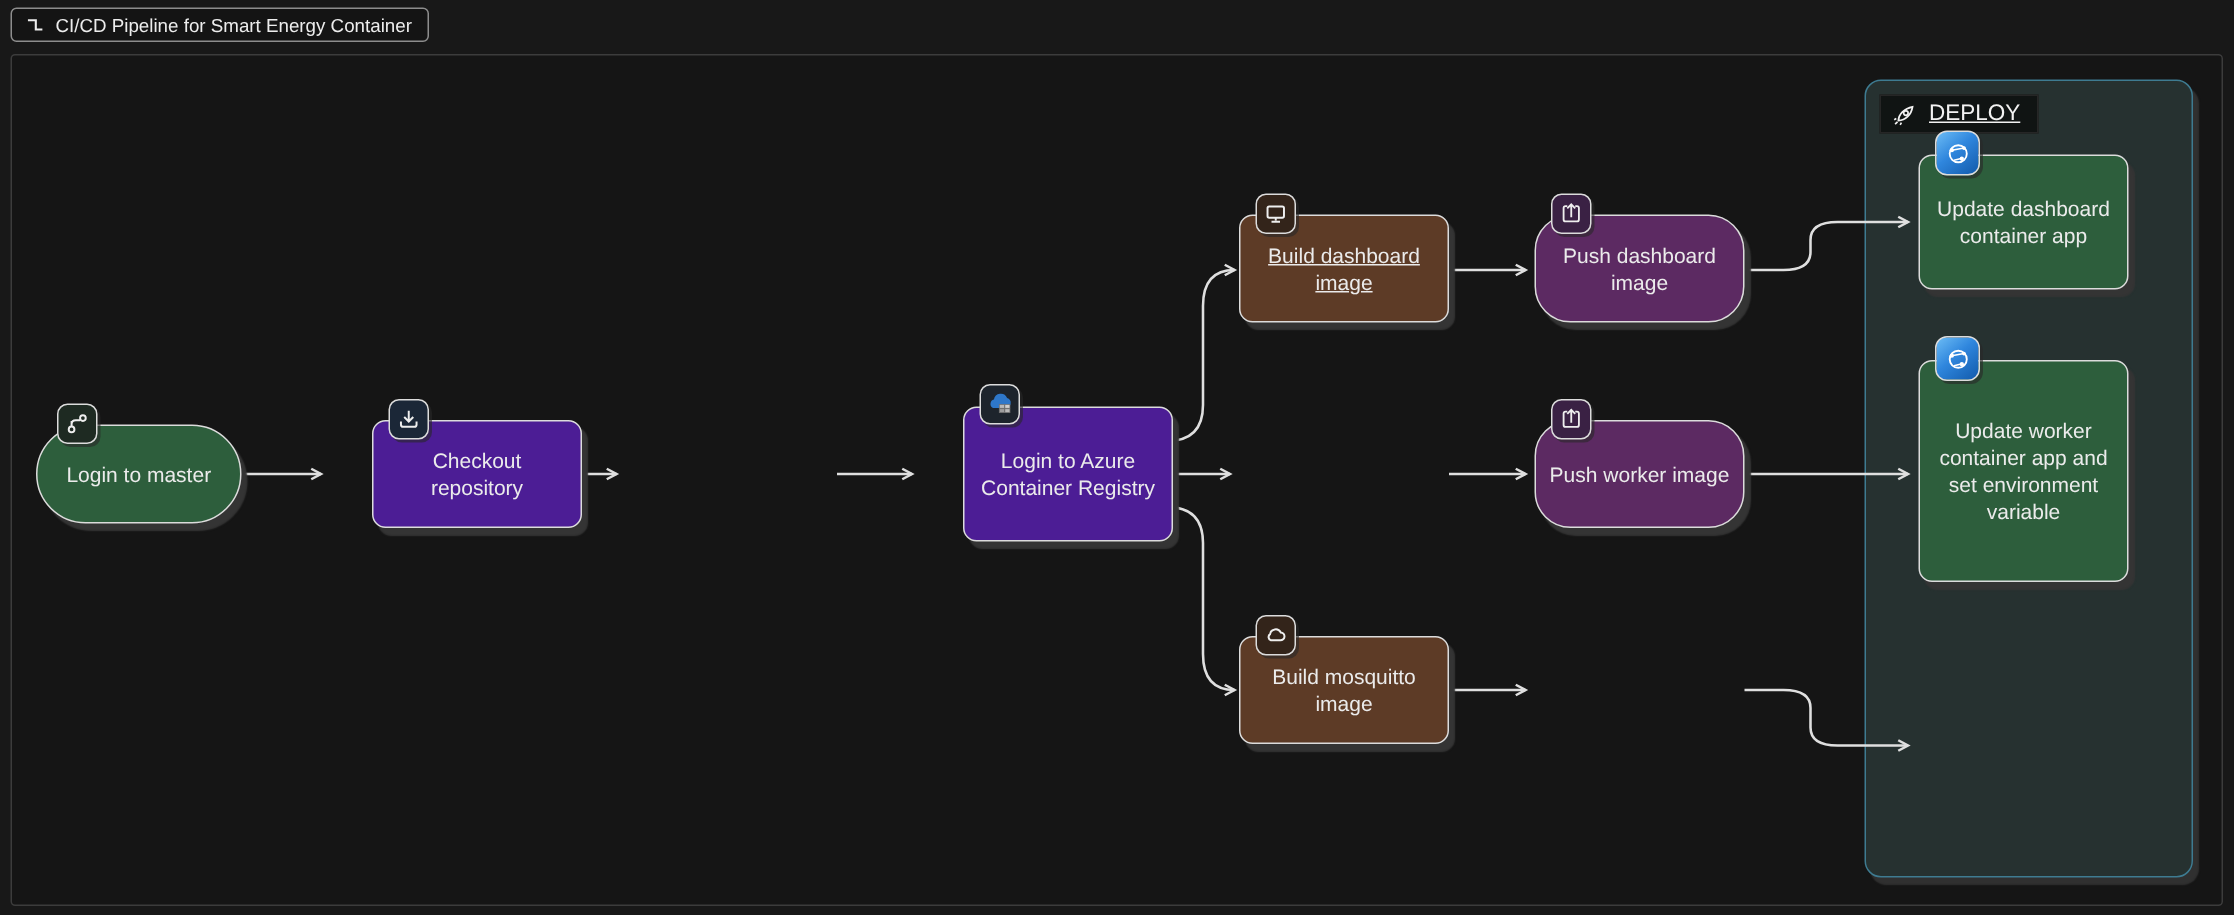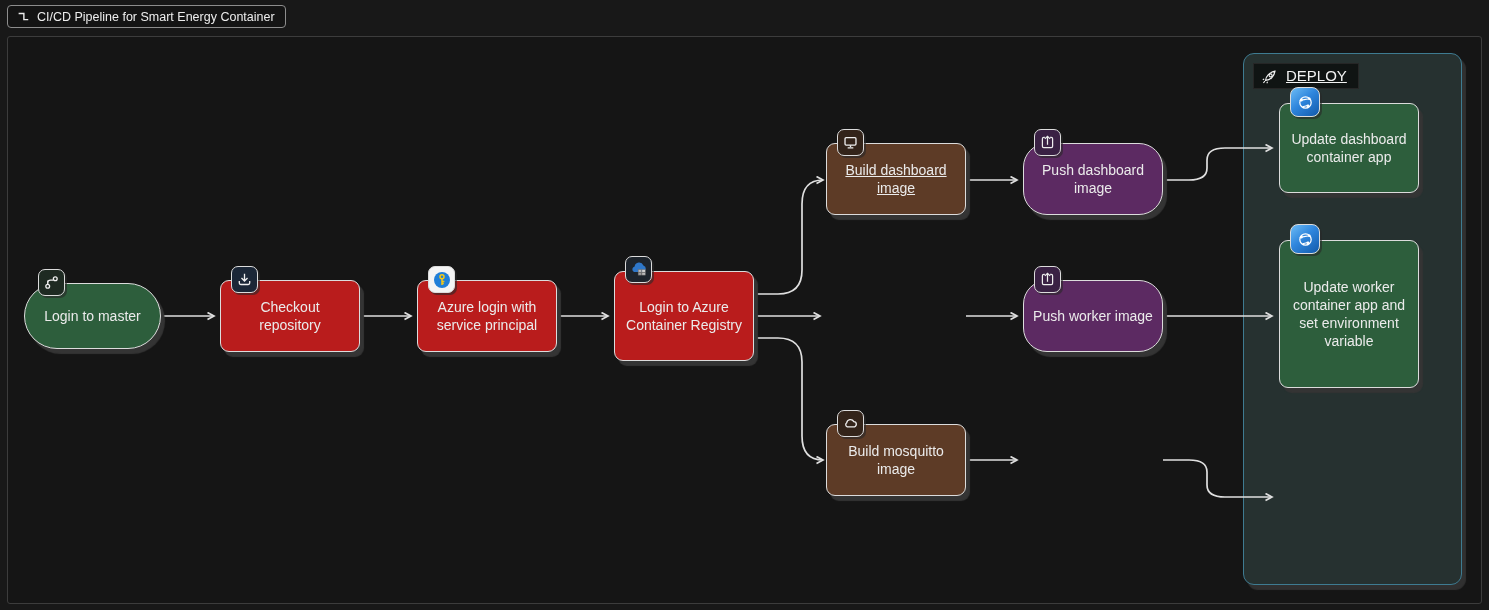--- a/index.html
+++ b/index.html
@@ -14,21 +14,21 @@
     border-radius:3px;background:#151515;}
 
   .edges{position:absolute;left:0;top:0;width:1473px;height:566px;pointer-events:none;}
   .edges path{stroke:#dfdfdf;stroke-width:1.7;fill:none;}
 
   .node{position:absolute;box-sizing:border-box;border:1.6px solid #dcdcdc;border-radius:9px;
     display:flex;align-items:center;justify-content:center;text-align:center;color:#ebebeb;
     font-size:14px;line-height:1.3;padding:4px 9px;box-shadow:4px 5px 1px #343434;}
   .stadium{border-radius:36px;}
   .green{background:#2d5e3c;}
-  .navy{background:#b91c1c;}
+  .navy{background:#4c1d95;margin-left:28px;}
   .brown{background:#5d3b26;}
   .purple{background:#5c2a62;border-radius:24px;}
 
   .badge{position:absolute;left:10px;top:-15px;width:27px;height:27px;box-sizing:border-box;
     border:1.6px solid #dcdcdc;border-radius:7px;display:flex;align-items:center;justify-content:center;
     box-shadow:2px 2px 0 rgba(40,40,40,.6);}
   .b-green{background:#1e2a22;}
   .b-navy{background:#1b2737;}
   .b-brown{background:#33241a;}
   .b-purple{background:#3a2144;}
@@ -101,30 +101,20 @@
     <div class="node navy" style="left:212px;top:243px;width:140px;height:72px;">
       <span class="badge b-navy">
         <svg width="17" height="17" viewBox="0 0 18 18">
           <path d="M9,3 V10.2 M5.8,7.4 L9,10.6 L12.2,7.4" stroke="#eee" stroke-width="1.4" fill="none"></path>
           <path d="M3.5,10.5 V12.8 Q3.5,14.3 5,14.3 H13 Q14.5,14.3 14.5,12.8 V10.5" stroke="#eee" stroke-width="1.4" fill="none"></path>
         </svg>
       </span>
       <span>Checkout repository</span>
     </div>
 
-    <div class="node navy" style="left:409px;top:243px;width:140px;height:72px;">
-      <span class="badge b-white">
-        <svg width="20" height="20" viewBox="0 0 20 20">
-          <circle cx="10" cy="10" r="8" fill="#1f7ed8"></circle>
-          <circle cx="10" cy="6.8" r="2" stroke="#f6c915" stroke-width="1.5" fill="none"></circle>
-          <path d="M10,8.8 V15 M10,11.6 H12.4 M10,13.6 H11.8" stroke="#f6c915" stroke-width="1.5" fill="none"></path>
-        </svg>
-      </span>
-      <span>Azure login with service principal</span>
-    </div>
 
     <div class="node navy" style="left:606px;top:234px;width:140px;height:90px;">
       <span class="badge b-dark" style="top:-16px;">
         <svg width="20" height="20" viewBox="0 0 20 20">
           <path d="M5,12 H14 A3.4,3.4 0 0 0 14.4,5.4 A4.6,4.6 0 0 0 5.6,6.4 A3,3 0 0 0 5,12 Z" fill="#2e77c9"></path>
           <g stroke="#6f6f6f" stroke-width="0.5">
             <rect x="9.2" y="9.6" width="3.4" height="2.6" fill="#b9b9b9"></rect>
             <rect x="12.9" y="9.6" width="3.4" height="2.6" fill="#cfcfcf"></rect>
             <rect x="9.2" y="12.5" width="3.4" height="2.6" fill="#9e9e9e"></rect>
             <rect x="12.9" y="12.5" width="3.4" height="2.6" fill="#b9b9b9"></rect>

